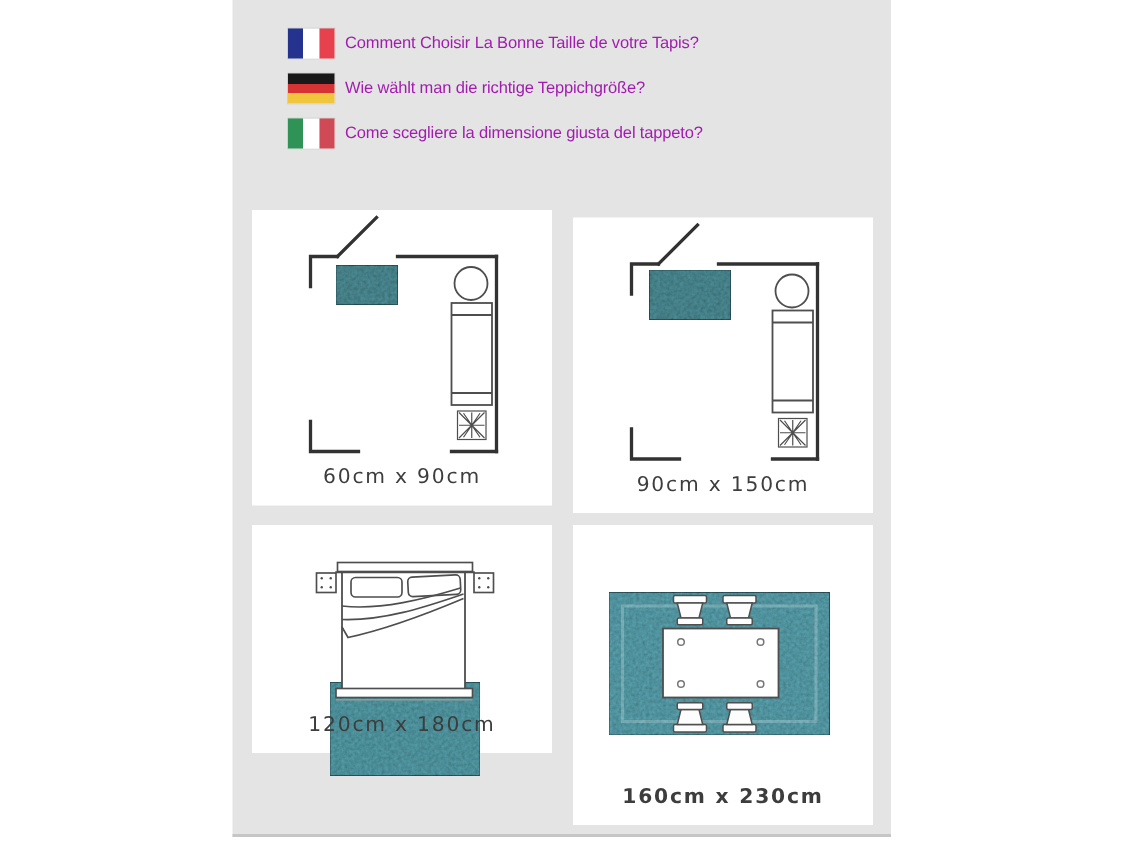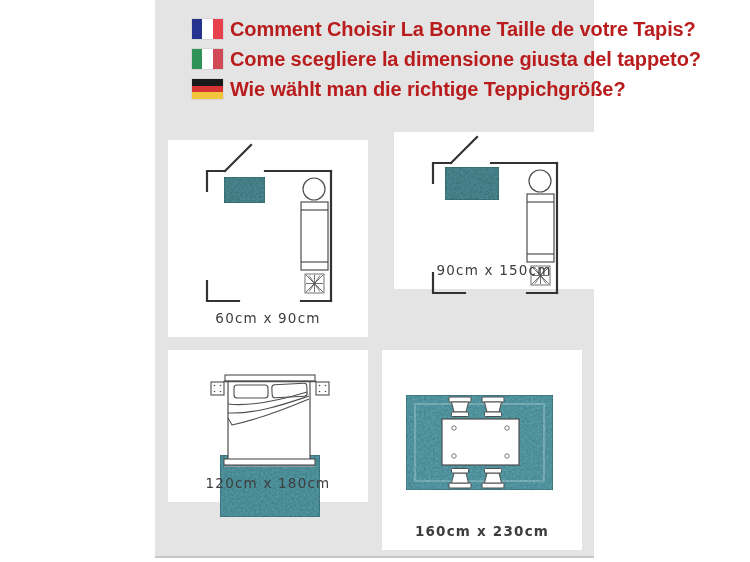--- a/index.html
+++ b/index.html
@@ -12,26 +12,26 @@
   .hrow{display:flex;align-items:center;height:20px;margin-bottom:10px;}
   .flag{width:31px;height:20px;display:flex;flex-shrink:0;position:relative;margin-right:7px;
         box-shadow:0 0 0 0.5px rgba(0,0,0,0.12);}
   .flag i{flex:1;display:block;}
   .flag.horz{flex-direction:column;}
   .f-fr i:nth-child(1){background:#26338e}.f-fr i:nth-child(2){background:#ffffff}.f-fr i:nth-child(3){background:#e8414e}
   .f-es i:nth-child(1){background:#cb3b3b}.f-es i:nth-child(2){background:#f3c44d;flex:2}.f-es i:nth-child(3){background:#cb3b3b}
   .f-es .emblem{position:absolute;left:5px;top:8px;width:5px;height:5px;background:#a0622f;border-radius:1px;}
   .f-it i:nth-child(1){background:#2f9257}.f-it i:nth-child(2){background:#ffffff}.f-it i:nth-child(3){background:#cf4a54}
   .f-de i:nth-child(1){background:#191919}.f-de i:nth-child(2){background:#d63434}.f-de i:nth-child(3){background:#f1c53c}
-  .htext{font-size:20px;font-weight:700;color:#b91c1c;letter-spacing:-0.1px;white-space:nowrap;}
+  .htext{font-size:11px;font-weight:400;color:#a21caf;letter-spacing:-0.1px;white-space:nowrap;}
   
   .card{position:absolute;width:200px;background:#ffffff;}
   .card svg{display:block;}
   #card-a{left:168px;top:140px;height:197px;}
-  #card-b{left:382px;top:132px;height:157px;margin-left:12px;}
+  #card-b{left:382px;top:145px;height:197px;}
   #card-c{left:168px;top:350px;height:152px;}
   #card-d{left:382px;top:350px;height:200px;font-weight:bold;}
   .card-label{position:absolute;left:0;right:0;bottom:11px;text-align:center;
               font-family:"DejaVu Sans",sans-serif;font-size:13.5px;letter-spacing:1.2px;color:#3d3d3d;}
 </style>
 </head>
 <body>
 
 <div class="stage">
   <div class="gray-panel">
@@ -39,34 +39,34 @@
     <div class="header">
       <div class="hrow">
         <span class="flag f-fr">
             <i></i>
             <i></i>
             <i></i>
           </span>
         <span class="htext">Comment Choisir La Bonne Taille de votre Tapis?</span>
       </div>
       <div class="hrow">
+        <span class="flag horz f-de">
+            <i></i>
+            <i></i>
+            <i></i>
+          </span>
+        <span class="htext">Wie wählt man die richtige Teppichgröße?</span>
+      </div>
+      <div class="hrow">
         <span class="flag f-it">
             <i></i>
             <i></i>
             <i></i>
           </span>
         <span class="htext">Come scegliere la dimensione giusta del tappeto?</span>
-      </div>
-      <div class="hrow">
-        <span class="flag horz f-de">
-            <i></i>
-            <i></i>
-            <i></i>
-          </span>
-        <span class="htext">Wie wählt man die richtige Teppichgröße?</span>
       </div>
     </div>
 
     <svg width="0" height="0" style="position:absolute" aria-hidden="true">
       <defs>
         <filter id="rugtex" x="0%" y="0%" width="100%" height="100%">
           <feTurbulence type="fractalNoise" baseFrequency="0.45" numOctaves="3" seed="11" stitchTiles="stitch" result="n"></feTurbulence>
           <feColorMatrix in="n" type="saturate" values="0" result="g"></feColorMatrix>
           <feComponentTransfer in="g" result="g2">
             <feFuncR type="linear" slope="0.75" intercept="0.45"></feFuncR>

